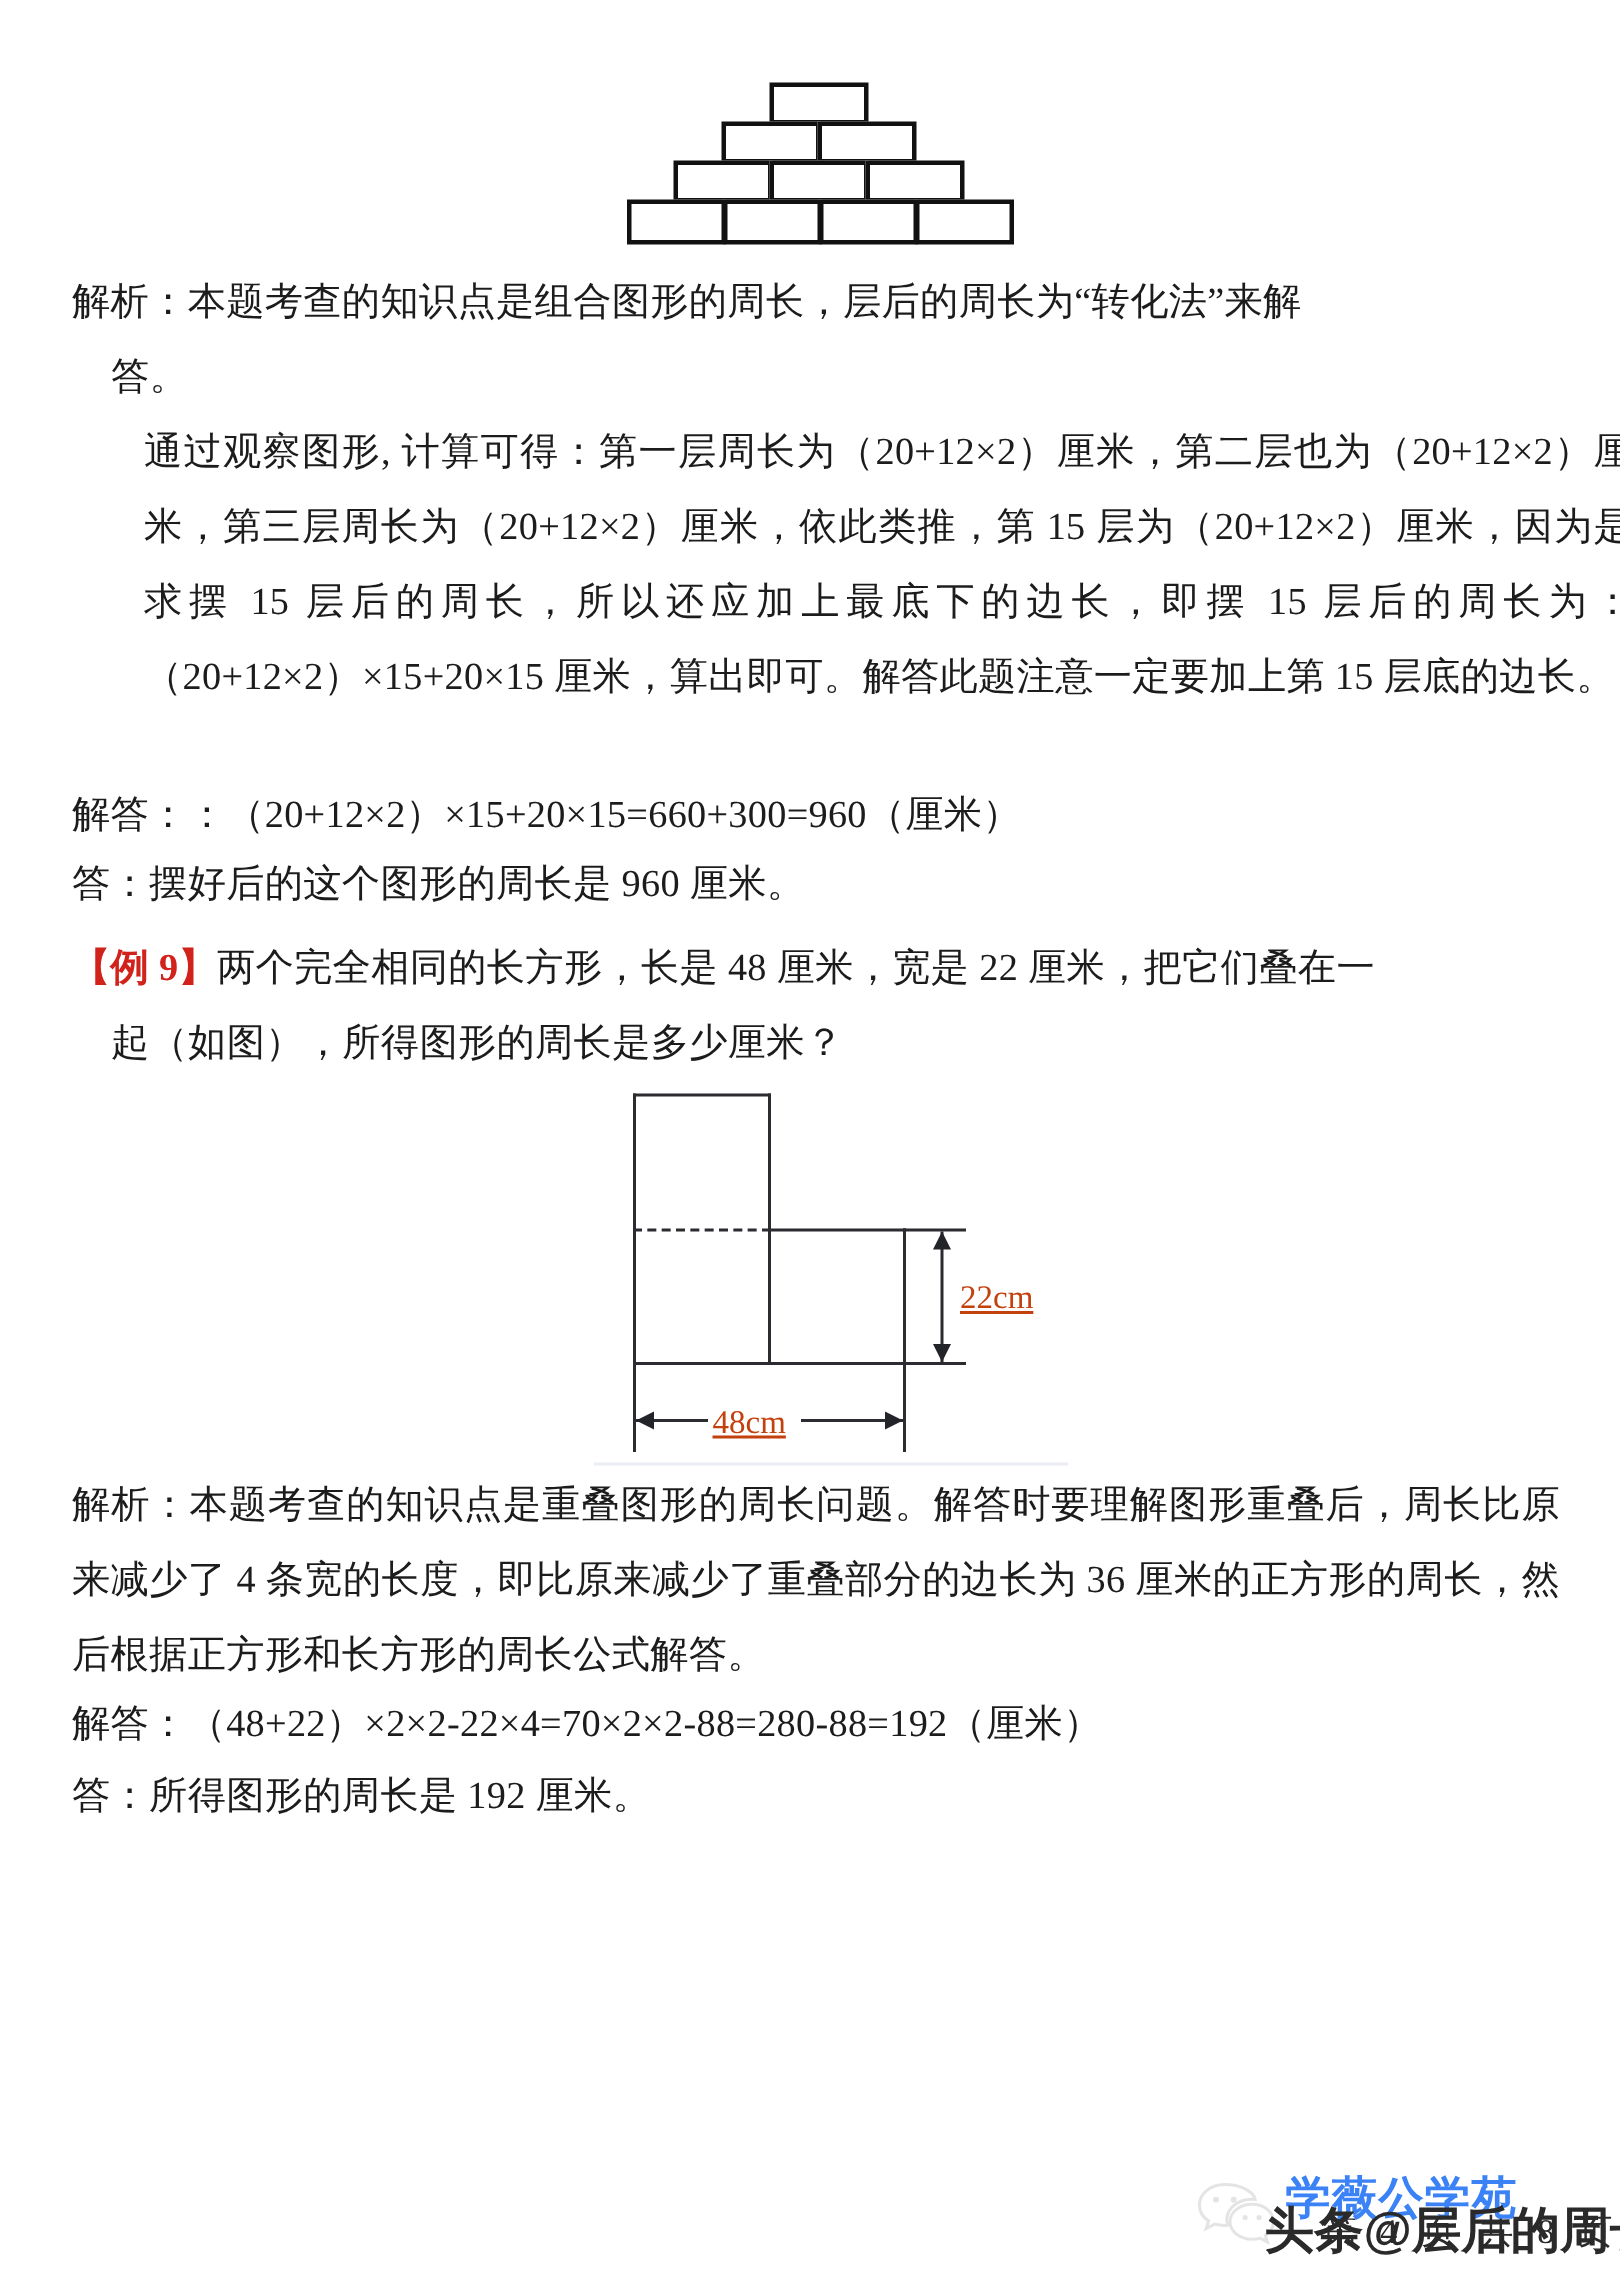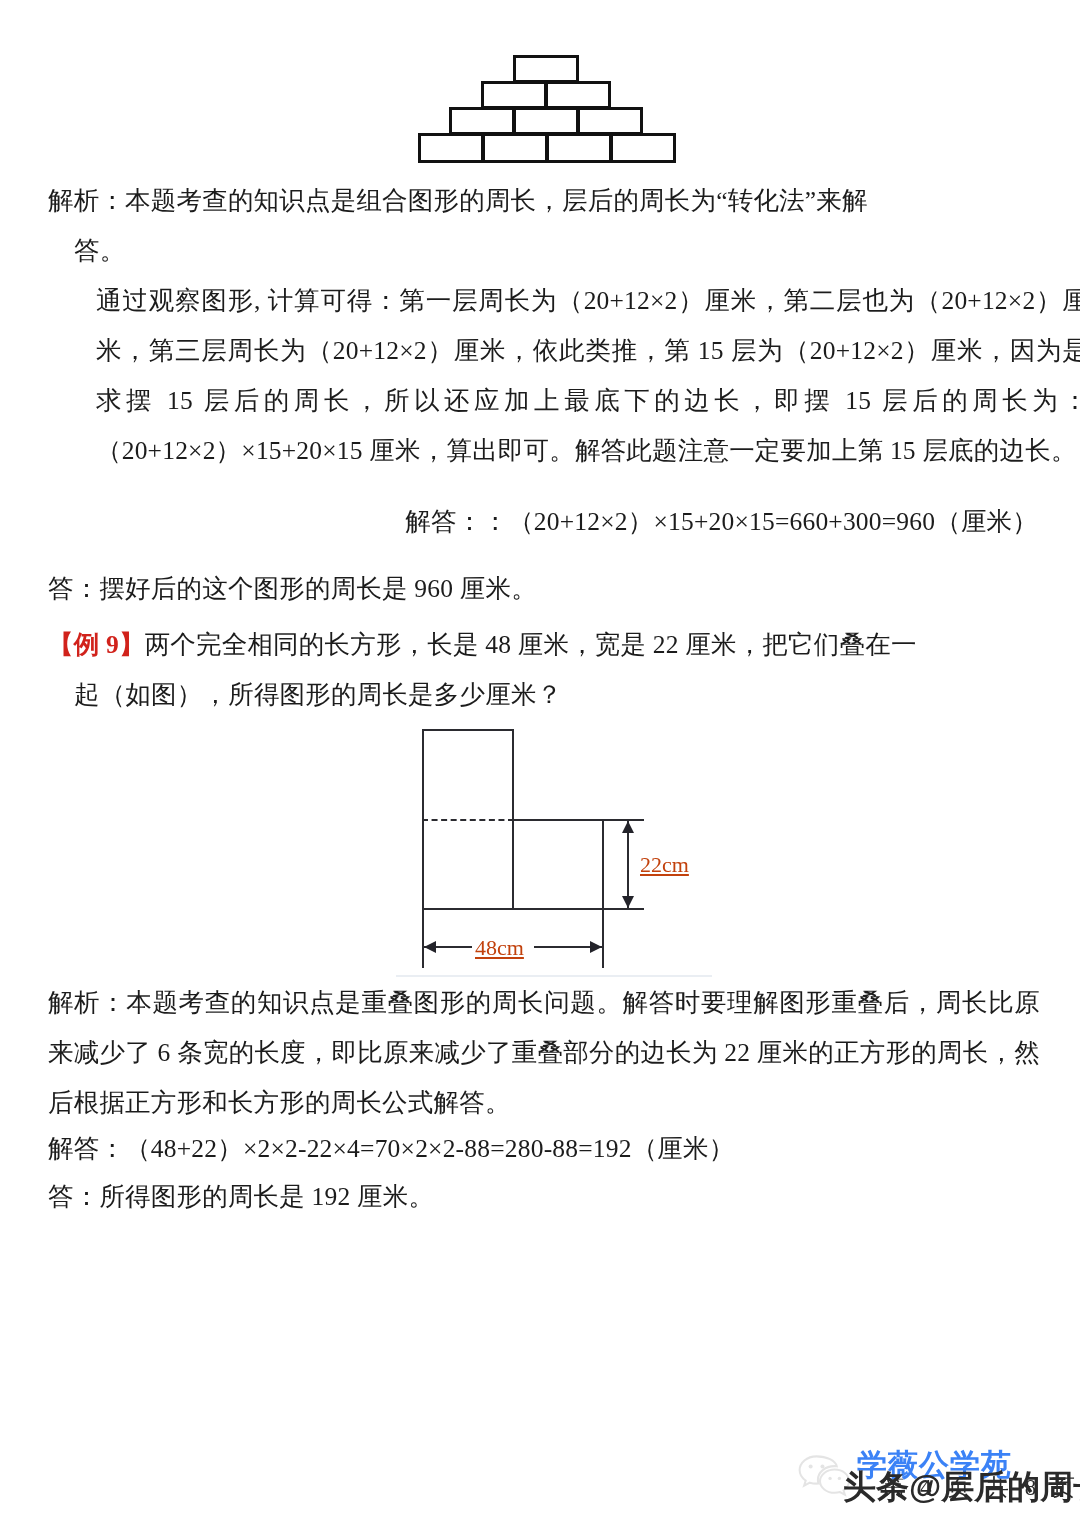--- a/index.html
+++ b/index.html
@@ -175,21 +175,21 @@
     <div class="brick" style="left:64px;  top:78px; width:66px; height:30px;"></div>
     <div class="brick" style="left:128px; top:78px; width:66px; height:30px;"></div>
     <div class="brick" style="left:192px; top:78px; width:66px; height:30px;"></div>
   </div>
 
   <div class="ptext" style="top:176px;">解析：本题考查的知识点是组合图形的周长，层后的周长为“转化法”来解</div>
   <div class="ptext indent1" style="top:226px;">答。</div>
 
   <div class="ptext just" style="top:276px; width:992px; line-height:50px;margin-left:48px;">通过观察图形, 计算可得：第一层周长为（20+12×2）厘米，第二层也为（20+12×2）厘米，第三层周长为（20+12×2）厘米，依此类推，第 15 层为（20+12×2）厘米，因为是求摆 15 层后的周长，所以还应加上最底下的边长，即摆 15 层后的周长为：（20+12×2）×15+20×15 厘米，算出即可。解答此题注意一定要加上第 15 层底的边长。</div>
 
-  <div class="ptext" style="top:497px;text-align:right;">解答：：（20+12×2）×15+20×15=660+300=960（厘米）</div>
+  <div class="ptext" style="top:518px;">解答：：（20+12×2）×15+20×15=660+300=960（厘米）</div>
   <div class="ptext" style="top:564px;">答：摆好后的这个图形的周长是 960 厘米。</div>
 
   <div class="ptext" style="top:620px;">
     <span class="ex-tag">【例 9】</span><span>两个完全相同的长方形，长是 48 厘米，宽是 22 厘米，把它们叠在一</span>
   </div>
   <div class="ptext indent1" style="top:670px;">起（如图），所得图形的周长是多少厘米？</div>
 
   <div class="fig-overlap">
 
     <div class="ln vt" style="left:26px;  top:11px;  height:181px;"></div>
@@ -214,21 +214,21 @@
     <div class="ln vt thin" style="left:206px; top:192px; height:58px; width:2px;"></div>
 
     <div class="ln hz" style="left:28px;  top:228px; width:48px;  height:2px;"></div>
     <div class="ln hz" style="left:138px; top:228px; width:68px;  height:2px;"></div>
     <div class="arrowhead ar-left" style="left:28px;  top:223px;"></div>
     <div class="arrowhead ar-right" style="left:194px; top:223px;"></div>
     <div class="dimlabel" style="left:79px; top:217px;">48cm</div>
   </div>
   <div class="fig-baseline"></div>
 
-  <div class="ptext just" style="top:978px; width:992px;">解析：本题考查的知识点是重叠图形的周长问题。解答时要理解图形重叠后，周长比原来减少了 6 条宽的长度，即比原来减少了重叠部分的边长为 22 厘米的正方形的周长，然后根据正方形和长方形的周长公式解答。</div>
+  <div class="ptext just" style="top:978px; width:992px;">解析：本题考查的知识点是重叠图形的周长问题。解答时要理解图形重叠后，周长比原来减少了 4 条宽的长度，即比原来减少了重叠部分的边长为 36 厘米的正方形的周长，然后根据正方形和长方形的周长公式解答。</div>
 
   <div class="ptext" style="top:1124px;">解答：（48+22）×2×2-22×4=70×2×2-88=280-88=192（厘米）</div>
   <div class="ptext" style="top:1172px;">答：所得图形的周长是 192 厘米。</div>
 
   <div class="footer">第 4 页 共 8 页</div>
 
   <div class="watermark">
     <svg class="wm-chat" viewBox="0 0 64 52">
       <path d="M22 4C10.5 4 2 11.3 2 20.2c0 5 2.8 9.5 7.2 12.4l-1.9 6 6.8-3.5c2.4.7 5 1.1 7.9 1.1.8 0 1.6 0 2.4-.1-.5-1.4-.8-2.9-.8-4.5 0-8.9 8.8-16.1 19.7-16.1.9 0 1.8.1 2.6.2C44.3 9 34.2 4 22 4z" fill="none" stroke="#cfcfcf" stroke-width="2.4"></path>
       <circle cx="15" cy="16" r="2.4" fill="#cfcfcf"></circle>

